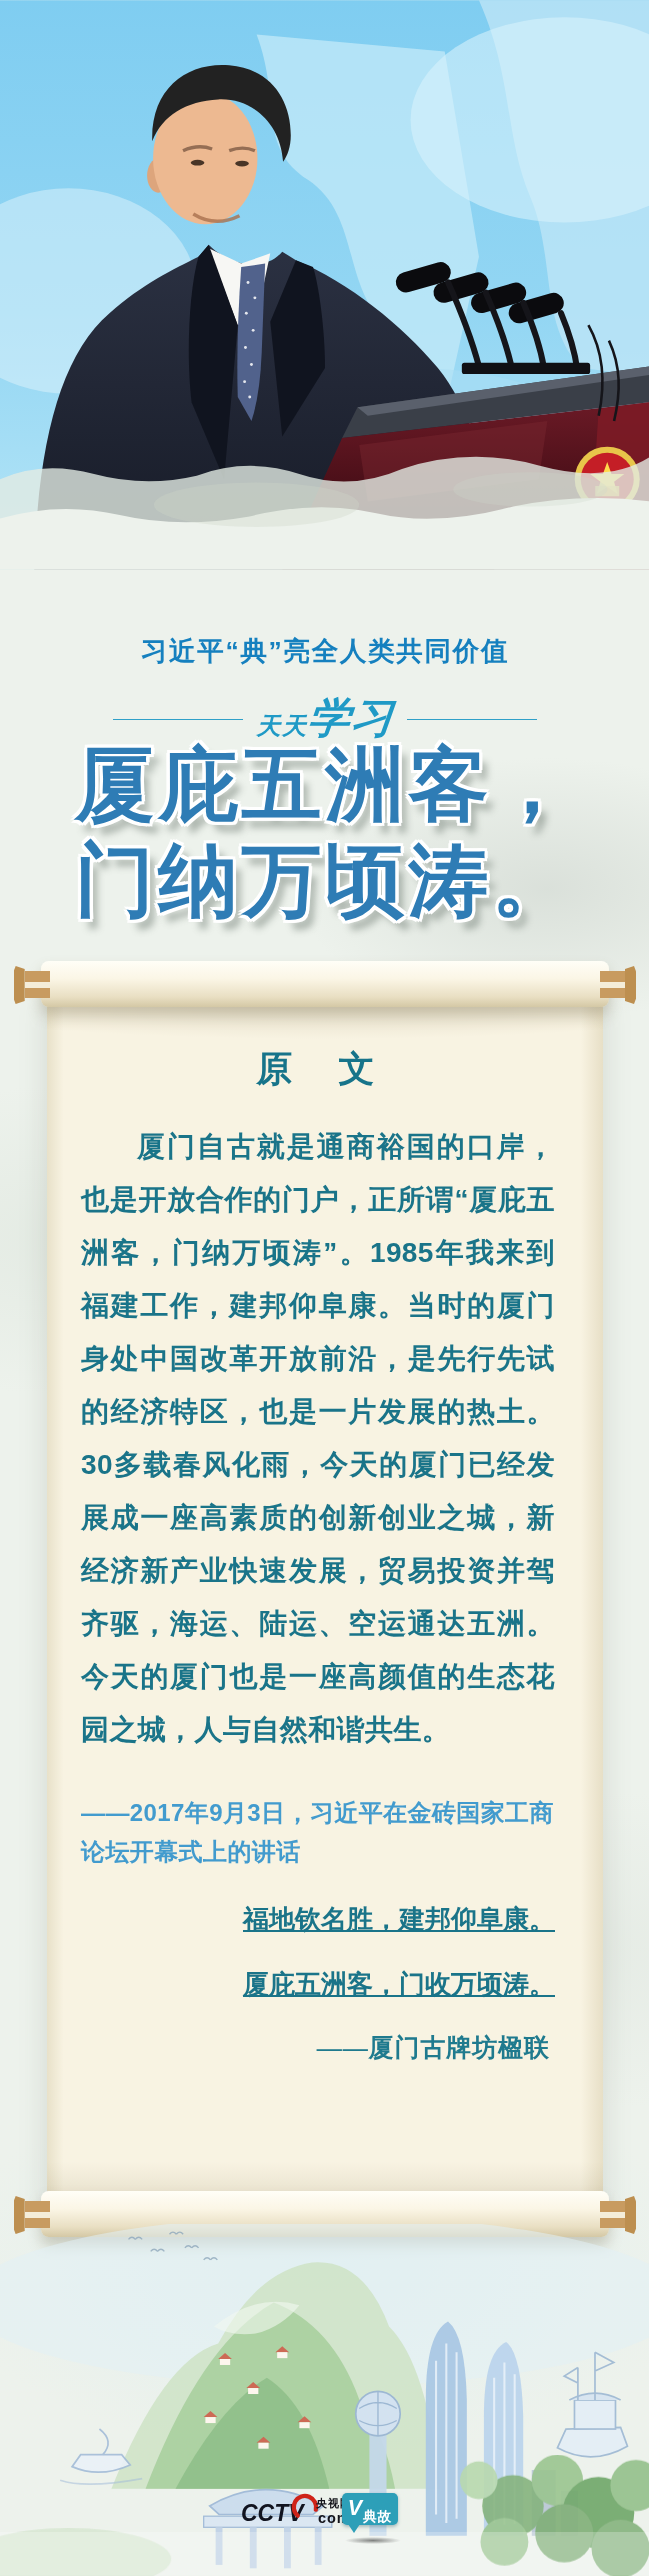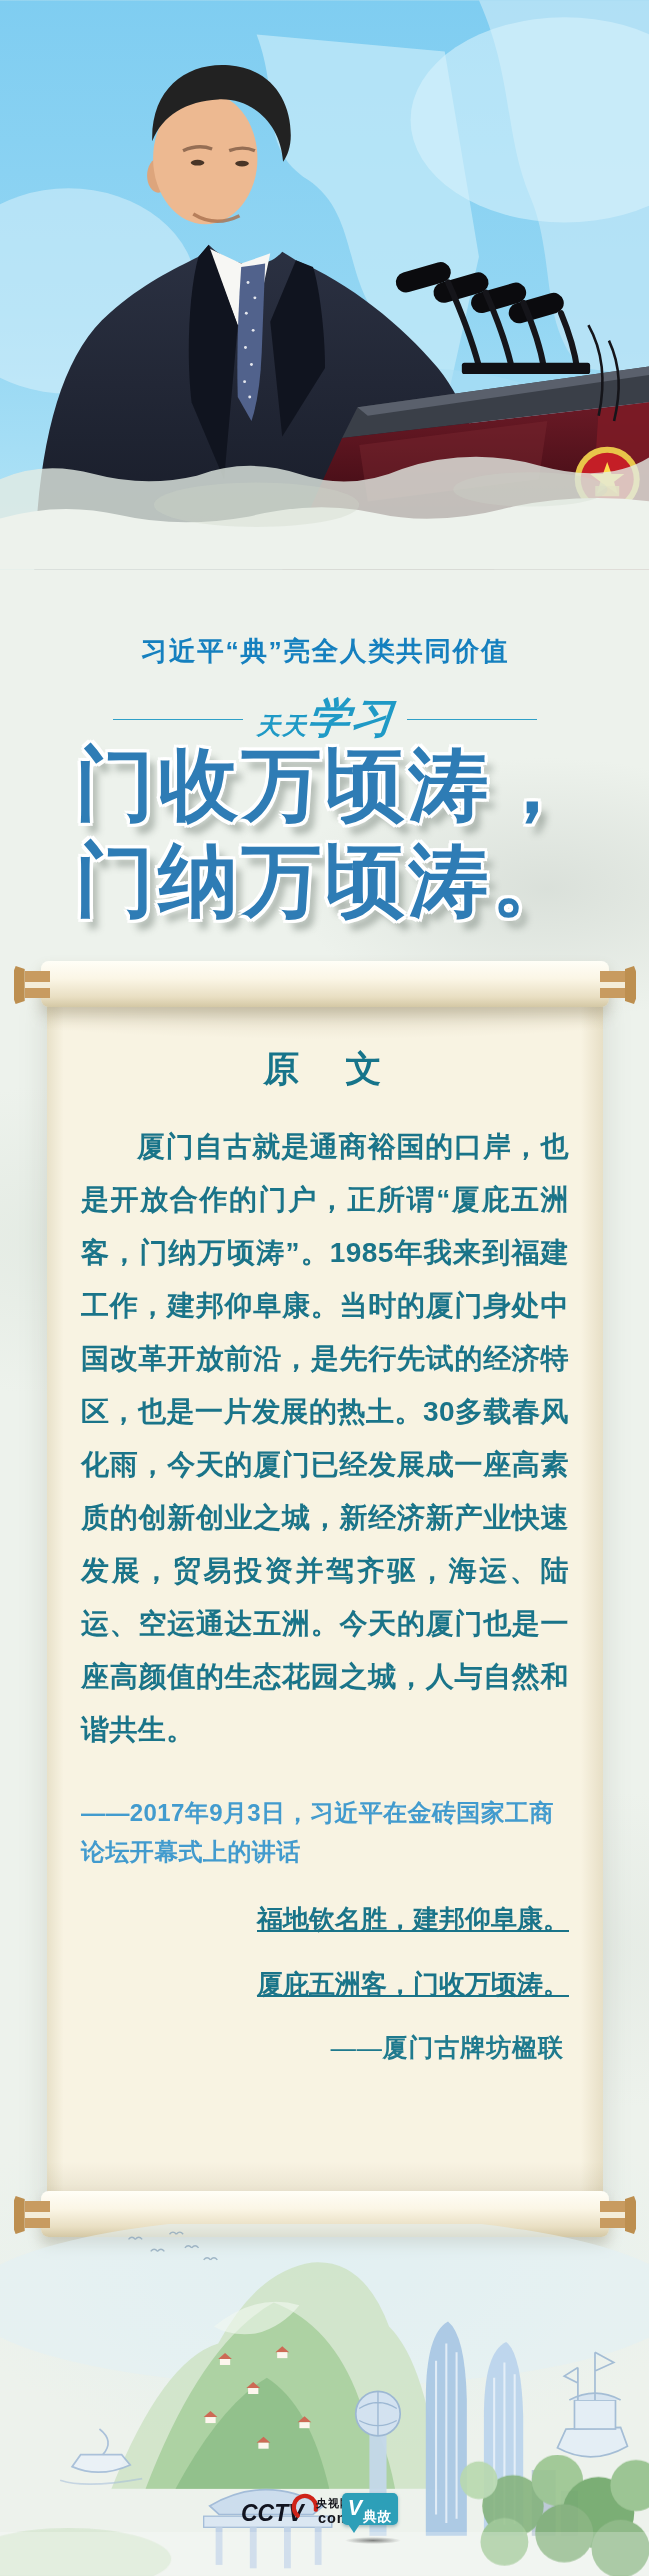--- a/index.html
+++ b/index.html
@@ -47,21 +47,21 @@
     font-size:80px;font-weight:900;color:#2e7cb5;letter-spacing:3.4px;
     text-shadow:
       -3.4px 0 0 #fff,3.4px 0 0 #fff,0 -3.4px 0 #fff,0 3.4px 0 #fff,
       -2.6px -2.6px 0 #fff,2.6px 2.6px 0 #fff,-2.6px 2.6px 0 #fff,2.6px -2.6px 0 #fff,
       7.7px 10.3px 7.7px rgba(96,108,100,.45);
   }
 
   
   .paper{
     top:985px;left:47px;width:556px;height:1220px;box-sizing:border-box;
-    padding:60px 34px 0 34px;
+    padding:60px 48px 0 34px;
     background:linear-gradient(90deg,#e8e1c9 0,#f8f3e2 3%,#f8f3e2 96%,#e7dfc6 100%),#f8f3e2;
     box-shadow:0 15.4px 26px rgba(120,125,110,.22);
   }
   .paper::before{
     content:"";position:absolute;left:0;top:0;width:100%;height:72px;
     background:radial-gradient(120% 100% at 50% 0,rgba(140,125,85,.30),rgba(140,125,85,0) 75%);
     pointer-events:none;
   }
   .paper::after{
     content:"";position:absolute;left:0;bottom:0;width:100%;height:43px;
@@ -232,21 +232,21 @@
 
   <div class="abs program-row">
     <span class="program-line"></span>
     <span>
       <span class="program-regular">天天</span><span class="program-script">学习</span>
     </span>
     <span class="program-line"></span>
   </div>
 
   <div class="abs quote">
-    <div class="quote-line">门收万顷涛，</div>
+    <div class="quote-line">厦庇五洲客，</div>
     <div class="quote-line">门纳万顷涛。</div>
   </div>
 
   <div class="abs paper">
     <h2 class="scroll-heading">原　文</h2>
     <p class="scroll-body">厦门自古就是通商裕国的口岸，也是开放合作的门户，正所谓“厦庇五洲客，门纳万顷涛”。1985年我来到福建工作，建邦仰阜康。当时的厦门身处中国改革开放前沿，是先行先试的经济特区，也是一片发展的热土。30多载春风化雨，今天的厦门已经发展成一座高素质的创新创业之城，新经济新产业快速发展，贸易投资并驾齐驱，海运、陆运、空运通达五洲。今天的厦门也是一座高颜值的生态花园之城，人与自然和谐共生。</p>
     <p class="scroll-source">——2017年9月3日，习近平在金砖国家工商论坛开幕式上的讲话</p>
     <div class="verse">福地钦名胜，建邦仰阜康。</div>
     <div class="verse">厦庇五洲客，门收万顷涛。</div>
     <p class="classic-source">——厦门古牌坊楹联</p>

